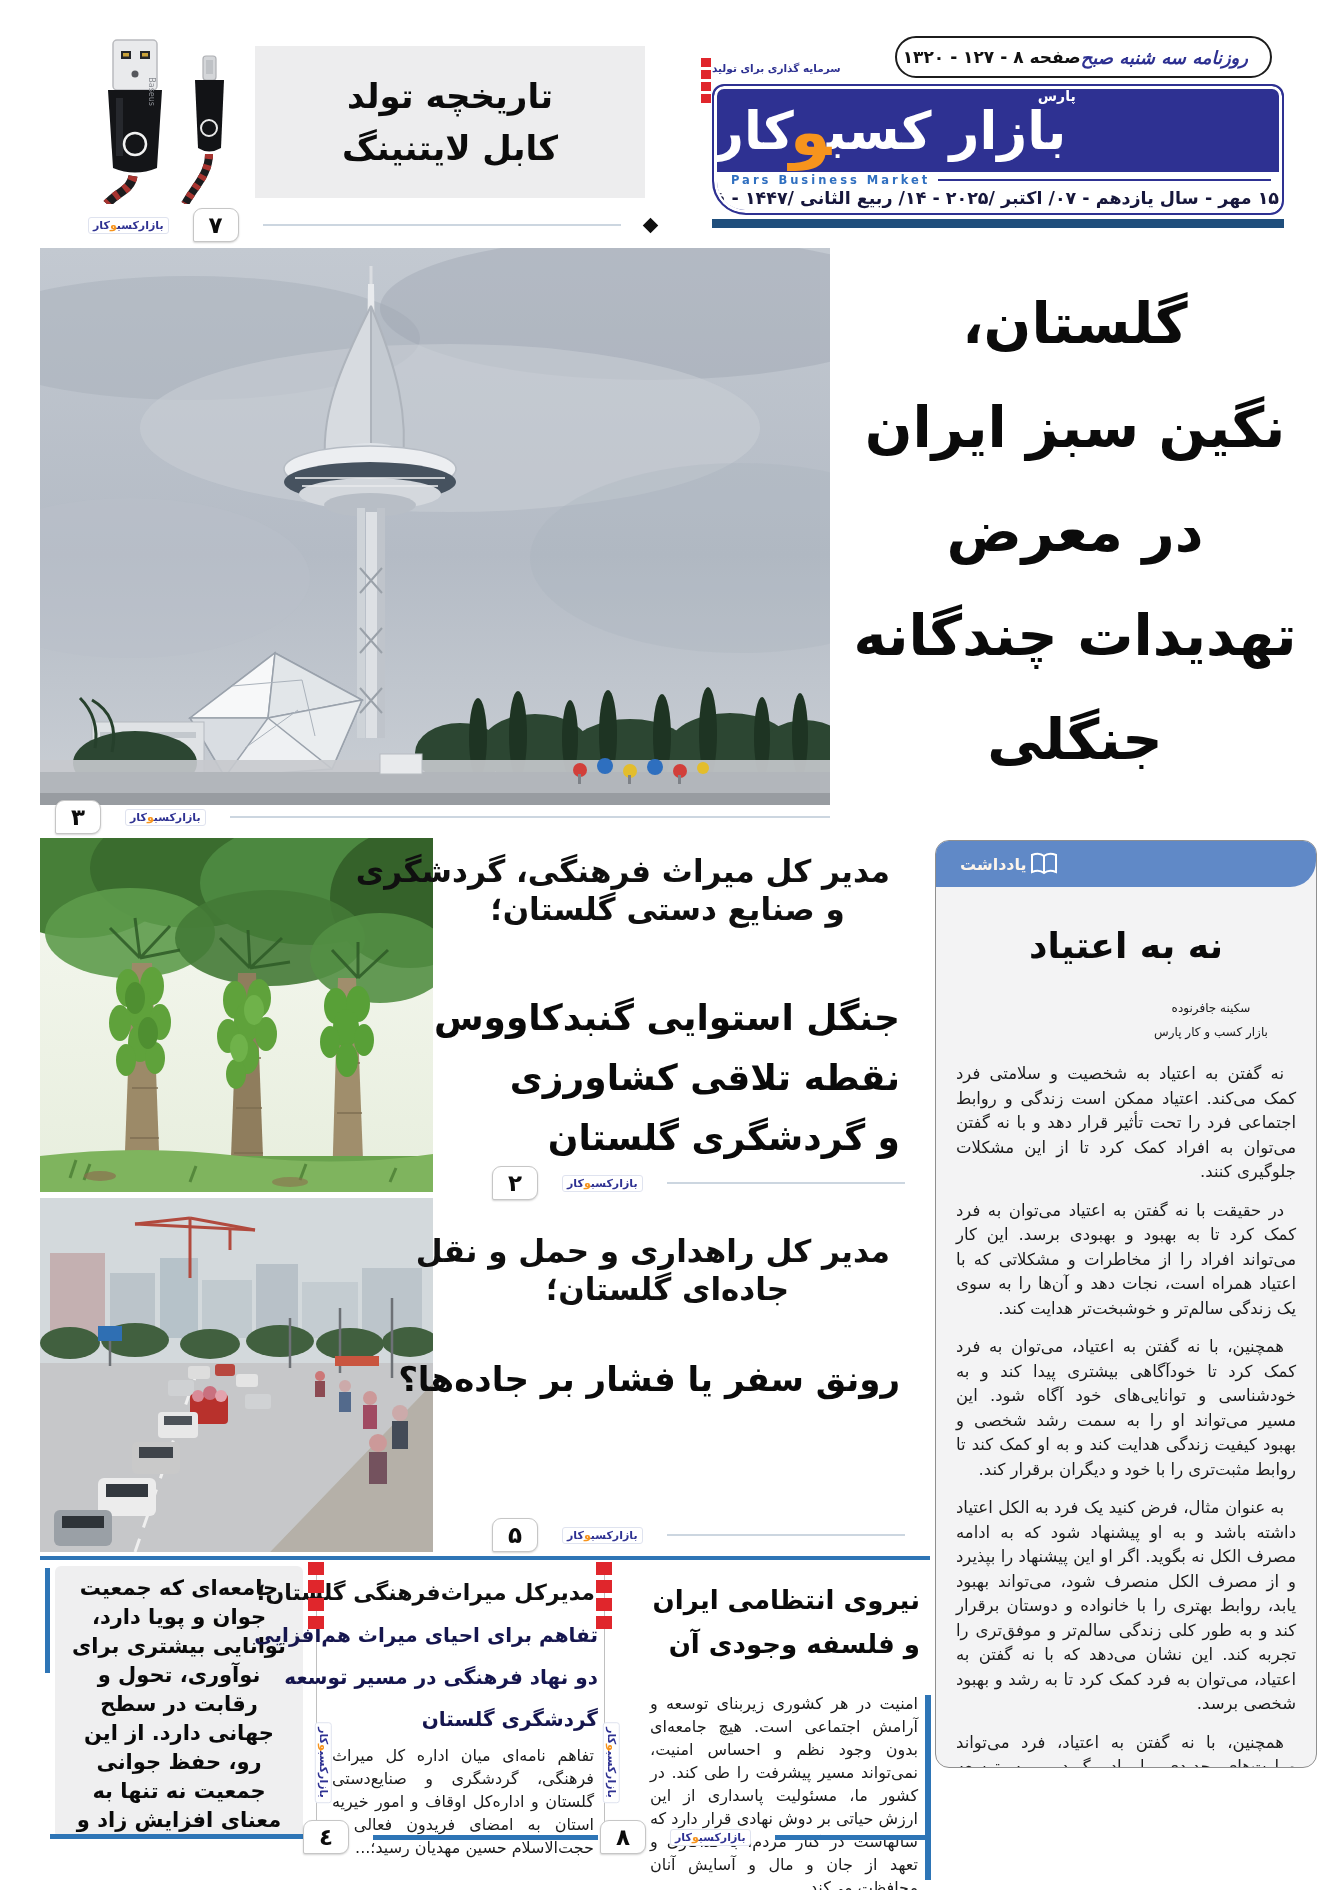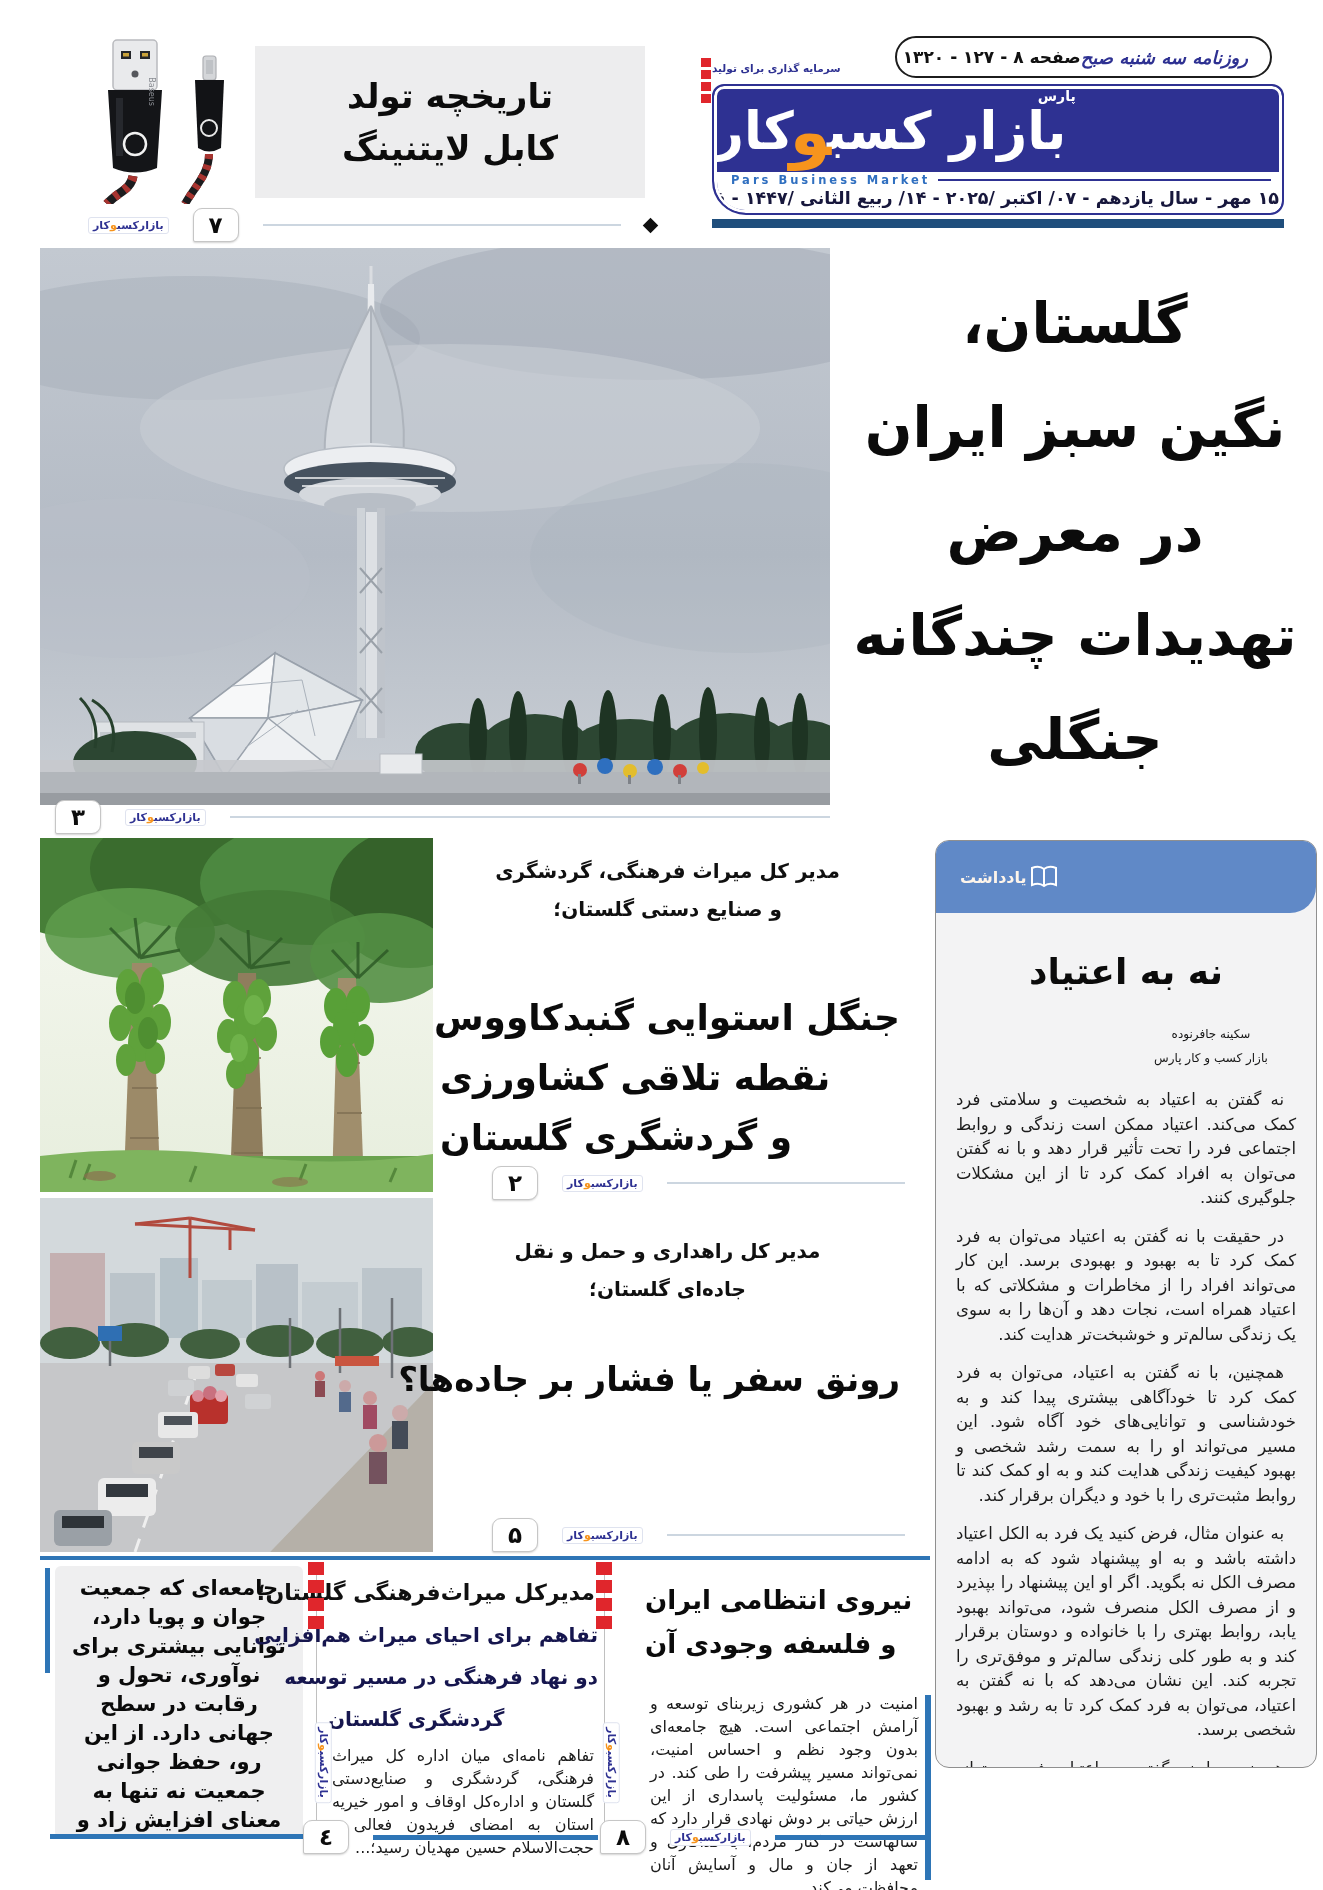--- a/index.html
+++ b/index.html
@@ -44,32 +44,32 @@
             border:1px solid #dfe3ef;border-radius:3px;white-space:nowrap;line-height:13px}
   .minilogo i{color:#f7941d;font-style:normal}
   .brline{flex:1;height:2px;background:#ccd6e0}
   .brline.blue{height:5px;background:#2e75b6}
   .diamond{width:11px;height:11px;background:#101010;transform:rotate(45deg)}
   .vlogo{position:absolute;transform:rotate(90deg);z-index:4}
   
   .lead-hl{position:absolute;left:835px;top:272px;width:480px;text-align:center}
   .lead-hl div{font-size:56px;line-height:104px;font-weight:bold;color:#0b0b0b;white-space:nowrap}
   .kicker{position:absolute;text-align:center}
-  .kicker div{font-size:20px;line-height:38px;font-weight:bold;color:#101010;white-space:nowrap}
-  .hl2{position:absolute;text-align:left}
+  .kicker div{font-size:31px;line-height:38px;font-weight:bold;color:#101010;white-space:nowrap}
+  .hl2{position:absolute;text-align:right}
   .hl2 div{font-weight:bold;color:#0b0b0b;white-space:nowrap}
   .heritage-hl div{font-size:36px;line-height:60px}
   .roads-hl div{font-size:34px;line-height:54px}
   .mou-hl div{font-size:20px;line-height:42px;color:#16164e}
   .police-hl div{font-size:26px;line-height:44px}
   
   .notebox{position:absolute;left:935px;top:840px;width:382px;height:928px;background:#f3f3f4;
            border:1.5px solid #8f8f8f;border-radius:14px;box-sizing:border-box;overflow:hidden}
   .notehead{height:46px;background:#6089c7;border-radius:11px 11px 26px 0;display:flex;align-items:center;
-            justify-content:flex-end;padding:13px 24px;color:#fff}
+            justify-content:flex-end;padding:0 24px;color:#fff}
   .notehead .lbl{font-size:16px;font-weight:bold;color:#fdf4ea}
   .notetitle{text-align:center;font-size:36px;font-weight:bold;color:#0b0b0b;margin-top:38px}
   .noteauthor{margin-top:30px;text-align:center;padding-left:170px;font-size:12px;font-weight:normal;line-height:24px;color:#151515}
   .notebody{padding:4px 20px 0;}
   .notebody p{margin:14px 0 0;font-size:16.5px;line-height:24.5px;text-align:justify;color:#1b1b1b;text-indent:12px}
   
   .rule-top{position:absolute;left:40px;top:1556px;width:890px;height:4px;background:#2e75b6}
   .quotebox{position:absolute;left:55px;top:1566px;width:248px;height:272px;background:#efeff0;border-radius:6px;
             overflow:hidden;display:flex;align-items:flex-start;justify-content:center}
   .quotebox p{margin:8px 10px;font-size:21px;line-height:29px;font-weight:bold;text-align:center;color:#0a0a0a}

